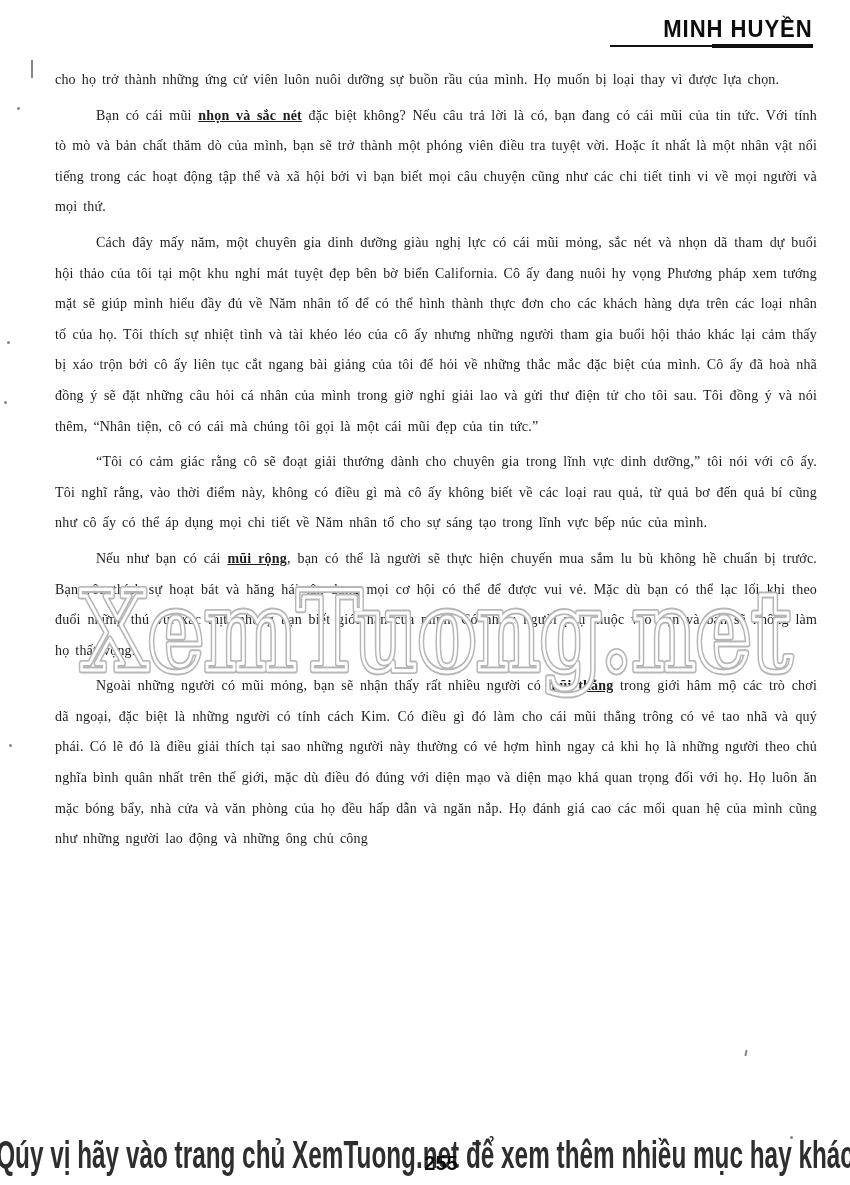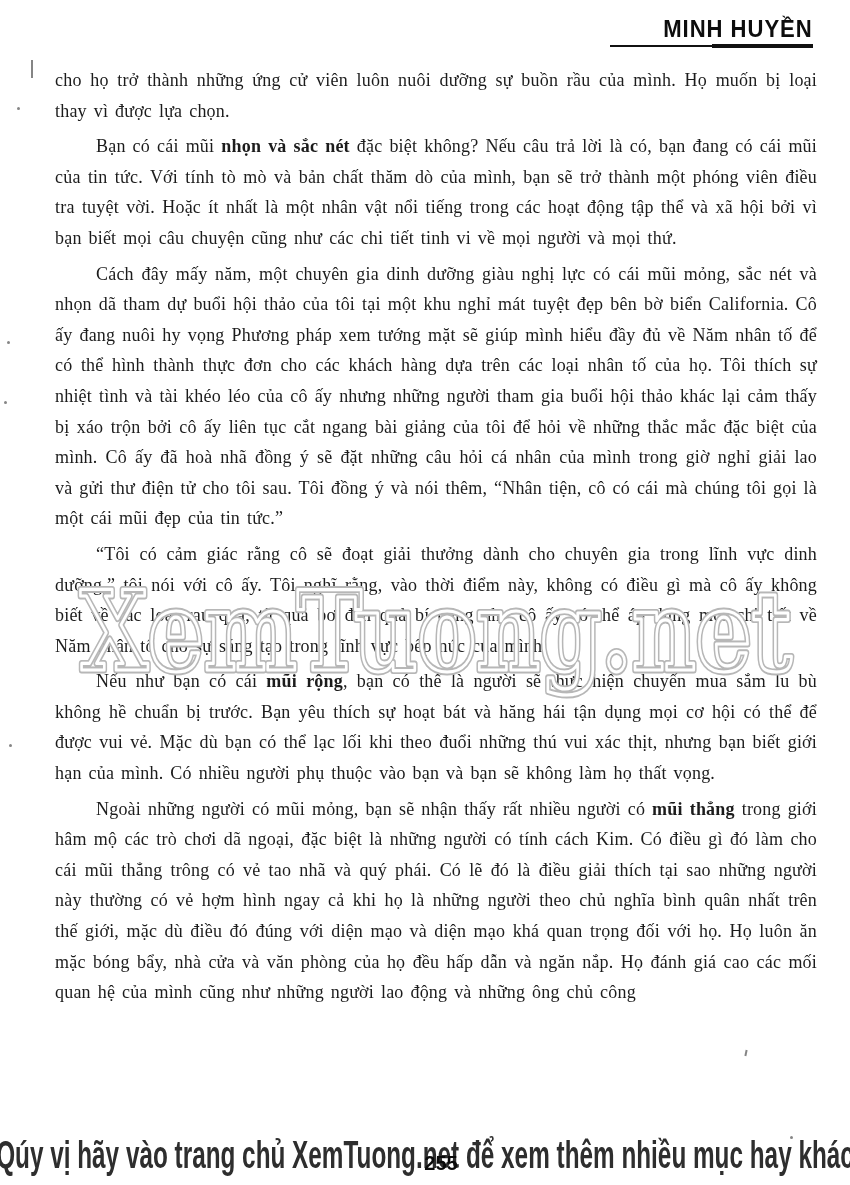--- a/index.html
+++ b/index.html
@@ -48,30 +48,30 @@
     height:4px;
     background:var(--rule);
   }
   .text-block{
     position:absolute;
     top:65px;
     left:55px;
     width:762px;
   }
   .para{
-    font-size:18px;
+    font-size:14px;
     line-height:30.6px;
     text-align:justify;
     word-spacing:2.2px;
     letter-spacing:0.2px;
     margin-bottom:5px;
     color:var(--text);
   }
   .para.indent{text-indent:41px;}
-  .para .bold{font-weight:bold;}
+  .para .bold{font-weight:bold;text-decoration:underline;}
   .watermark{
     position:absolute;
     top:566px;
     left:72px;
     width:730px;
     height:145px;
     z-index:5;
     pointer-events:none;
   }
   .watermark svg{display:block;}

